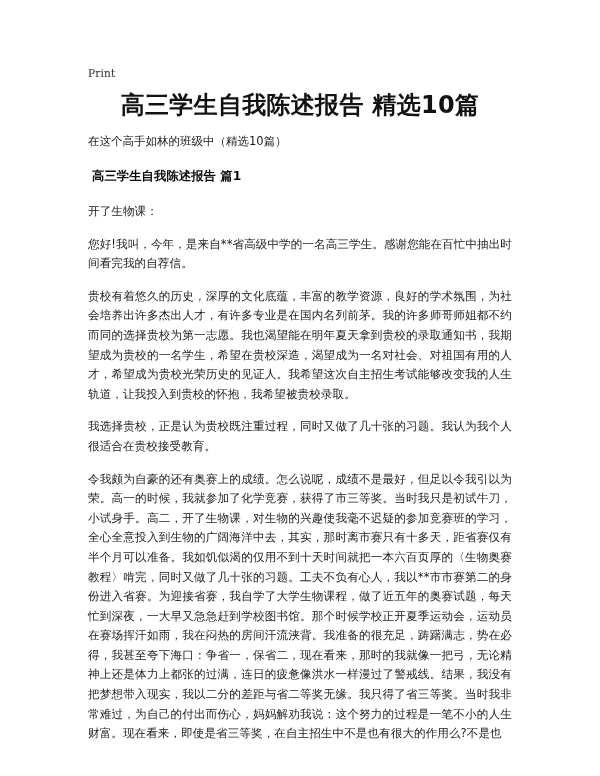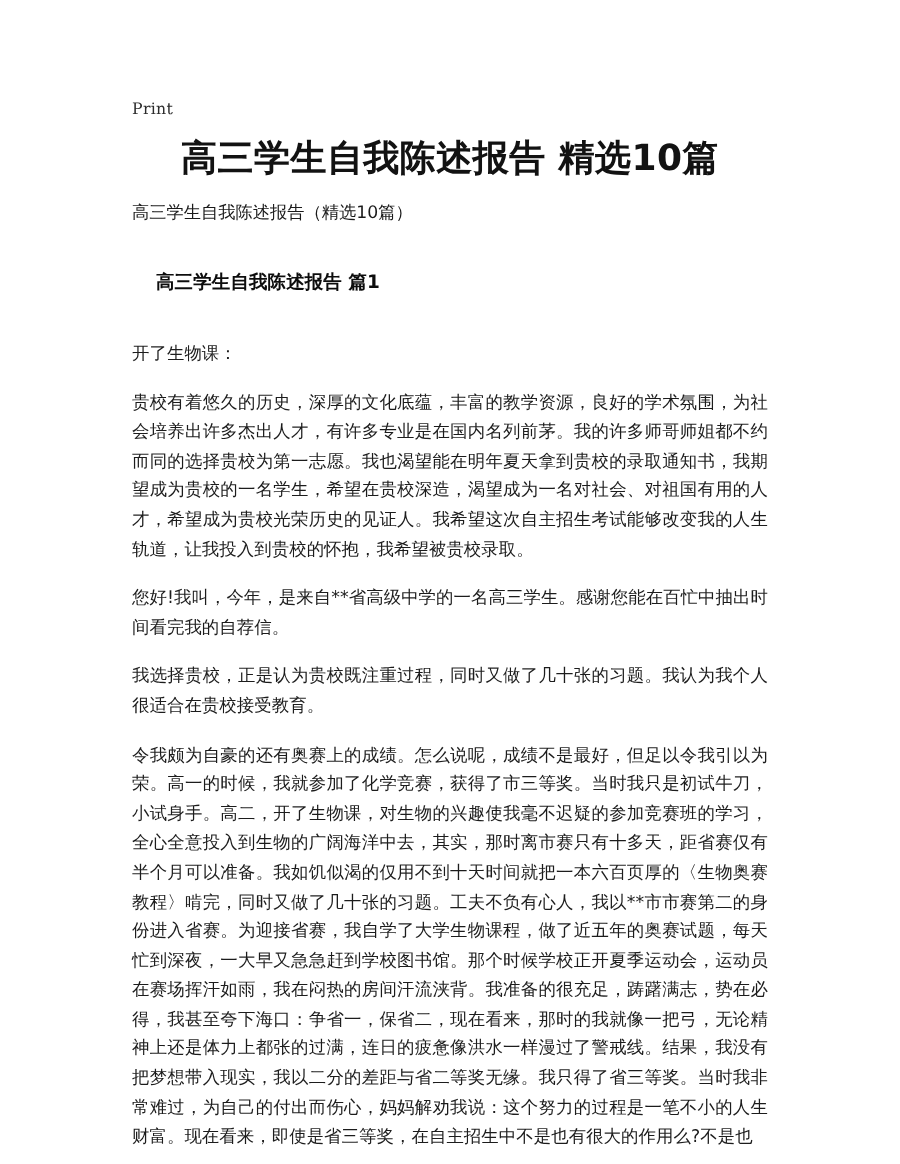--- a/index.html
+++ b/index.html
@@ -59,21 +59,21 @@
   .subtitle {
     margin: 0;
     padding: 0;
     font-size: 11.5px;
     line-height: 17px;
     color: #1a1a1a;
     padding-top: 15px;
   }
 
   h2.section-heading {
-    margin: 16px;
+    margin: 4px;
     padding: 0;
     padding-top: 13px;
     font-size: 12.3px;
     line-height: 18px;
     font-weight: 700;
     color: #0d0d0d;
     letter-spacing: 0.1px;
   }
 
   p.para {
@@ -93,25 +93,25 @@
 <body>
 
 <div class="page">
 
   <a class="print-link" href="#">Print</a>
 
   <div class="content">
 
     <h1 class="doc-title">高三学生自我陈述报告 精选10篇</h1>
 
-    <p class="subtitle">高三学生自我陈述报告（精选10篇）</p>
+    <p class="subtitle">在这个高手如林的班级中（精选10篇）</p>
 
     <h2 class="section-heading">高三学生自我陈述报告 篇1</h2>
 
     <p class="para">开了生物课：</p>
+    <p class="para">您好!我叫，今年，是来自**省高级中学的一名高三学生。感谢您能在百忙中抽出时间看完我的自荐信。</p>
     <p class="para">贵校有着悠久的历史，深厚的文化底蕴，丰富的教学资源，良好的学术氛围，为社会培养出许多杰出人才，有许多专业是在国内名列前茅。我的许多师哥师姐都不约而同的选择贵校为第一志愿。我也渴望能在明年夏天拿到贵校的录取通知书，我期望成为贵校的一名学生，希望在贵校深造，渴望成为一名对社会、对祖国有用的人才，希望成为贵校光荣历史的见证人。我希望这次自主招生考试能够改变我的人生轨道，让我投入到贵校的怀抱，我希望被贵校录取。</p>
-    <p class="para">您好!我叫，今年，是来自**省高级中学的一名高三学生。感谢您能在百忙中抽出时间看完我的自荐信。</p>
     <p class="para">我选择贵校，正是认为贵校既注重过程，同时又做了几十张的习题。我认为我个人很适合在贵校接受教育。</p>
     <p class="para">令我颇为自豪的还有奥赛上的成绩。怎么说呢，成绩不是最好，但足以令我引以为荣。高一的时候，我就参加了化学竞赛，获得了市三等奖。当时我只是初试牛刀，小试身手。高二，开了生物课，对生物的兴趣使我毫不迟疑的参加竞赛班的学习，全心全意投入到生物的广阔海洋中去，其实，那时离市赛只有十多天，距省赛仅有半个月可以准备。我如饥似渴的仅用不到十天时间就把一本六百页厚的〈生物奥赛教程〉啃完，同时又做了几十张的习题。工夫不负有心人，我以**市市赛第二的身份进入省赛。为迎接省赛，我自学了大学生物课程，做了近五年的奥赛试题，每天忙到深夜，一大早又急急赶到学校图书馆。那个时候学校正开夏季运动会，运动员在赛场挥汗如雨，我在闷热的房间汗流浃背。我准备的很充足，踌躇满志，势在必得，我甚至夸下海口：争省一，保省二，现在看来，那时的我就像一把弓，无论精神上还是体力上都张的过满，连日的疲惫像洪水一样漫过了警戒线。结果，我没有把梦想带入现实，我以二分的差距与省二等奖无缘。我只得了省三等奖。当时我非常难过，为自己的付出而伤心，妈妈解劝我说：这个努力的过程是一笔不小的人生财富。现在看来，即使是省三等奖，在自主招生中不是也有很大的作用么?不是也</p>
 
   </div>
 
 </div>
 
 </body></html>

